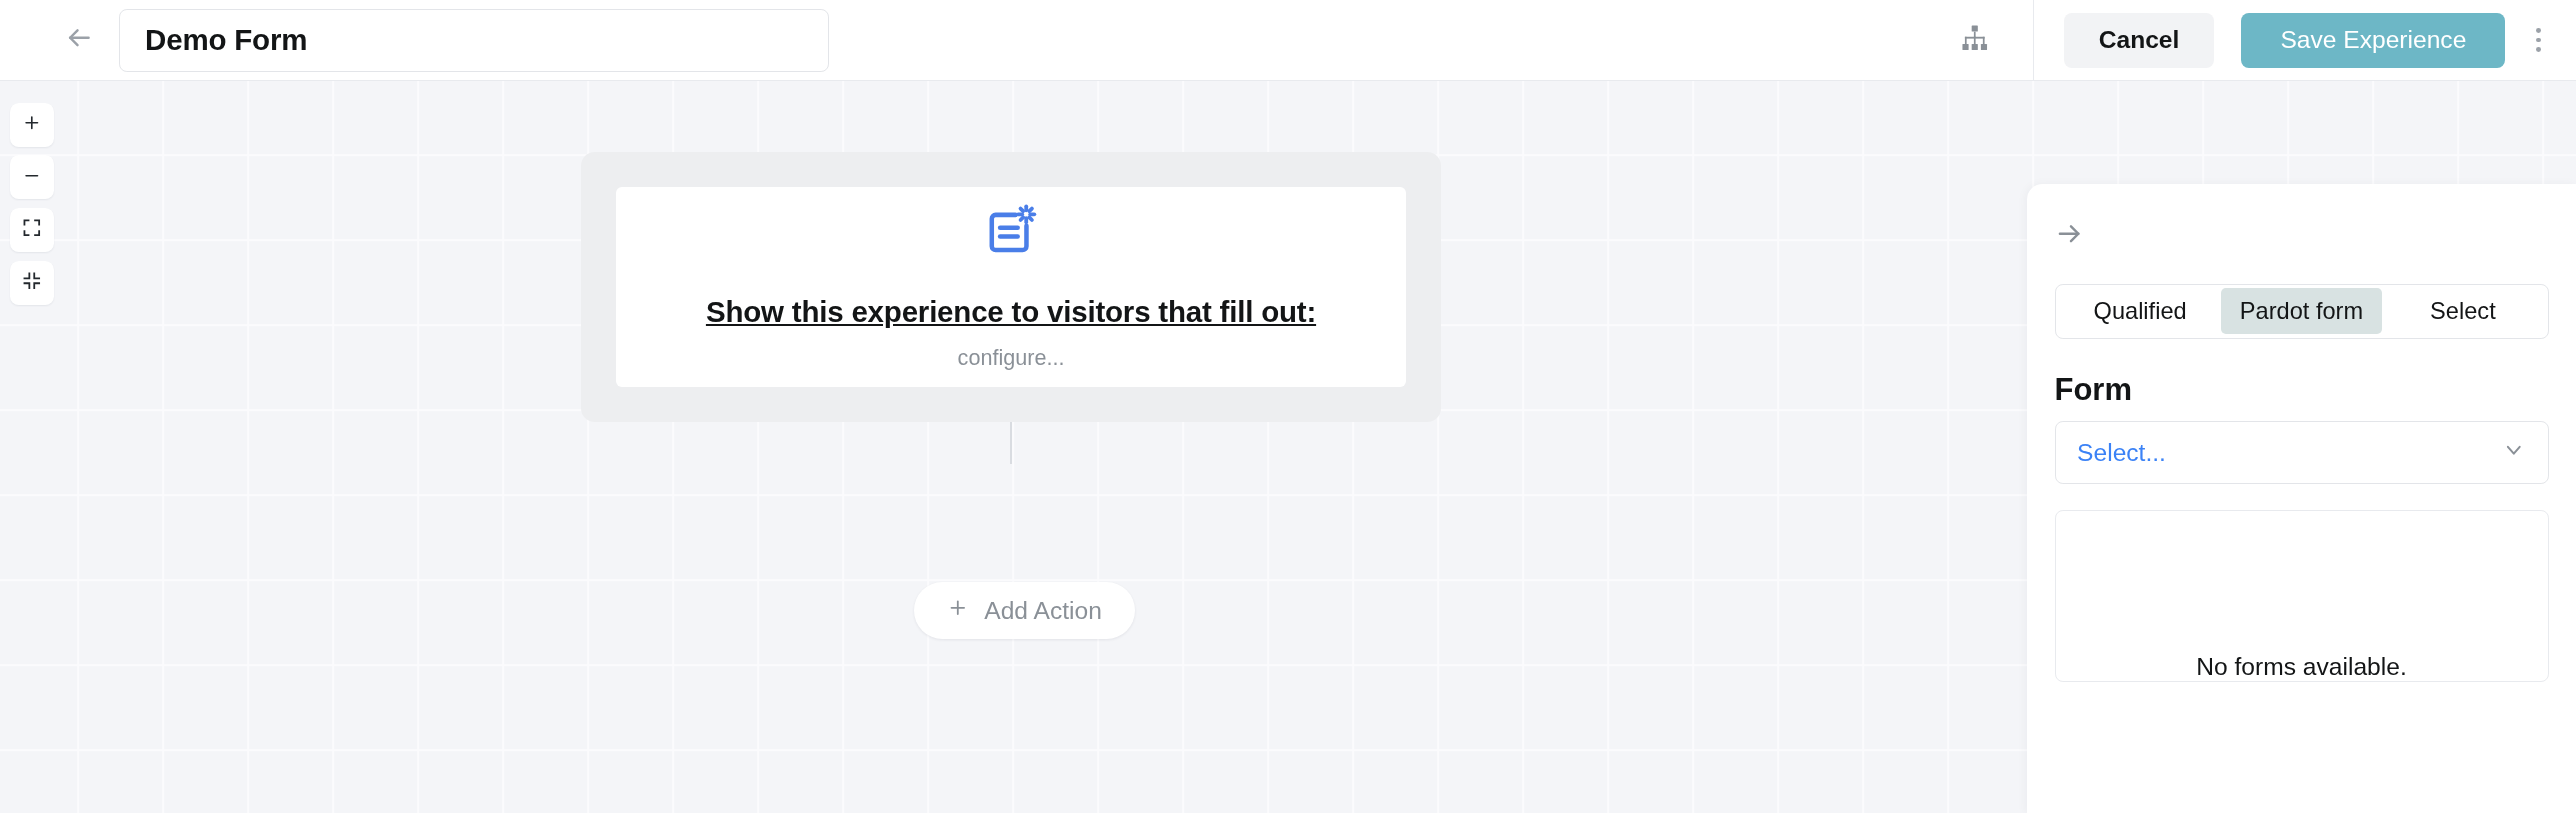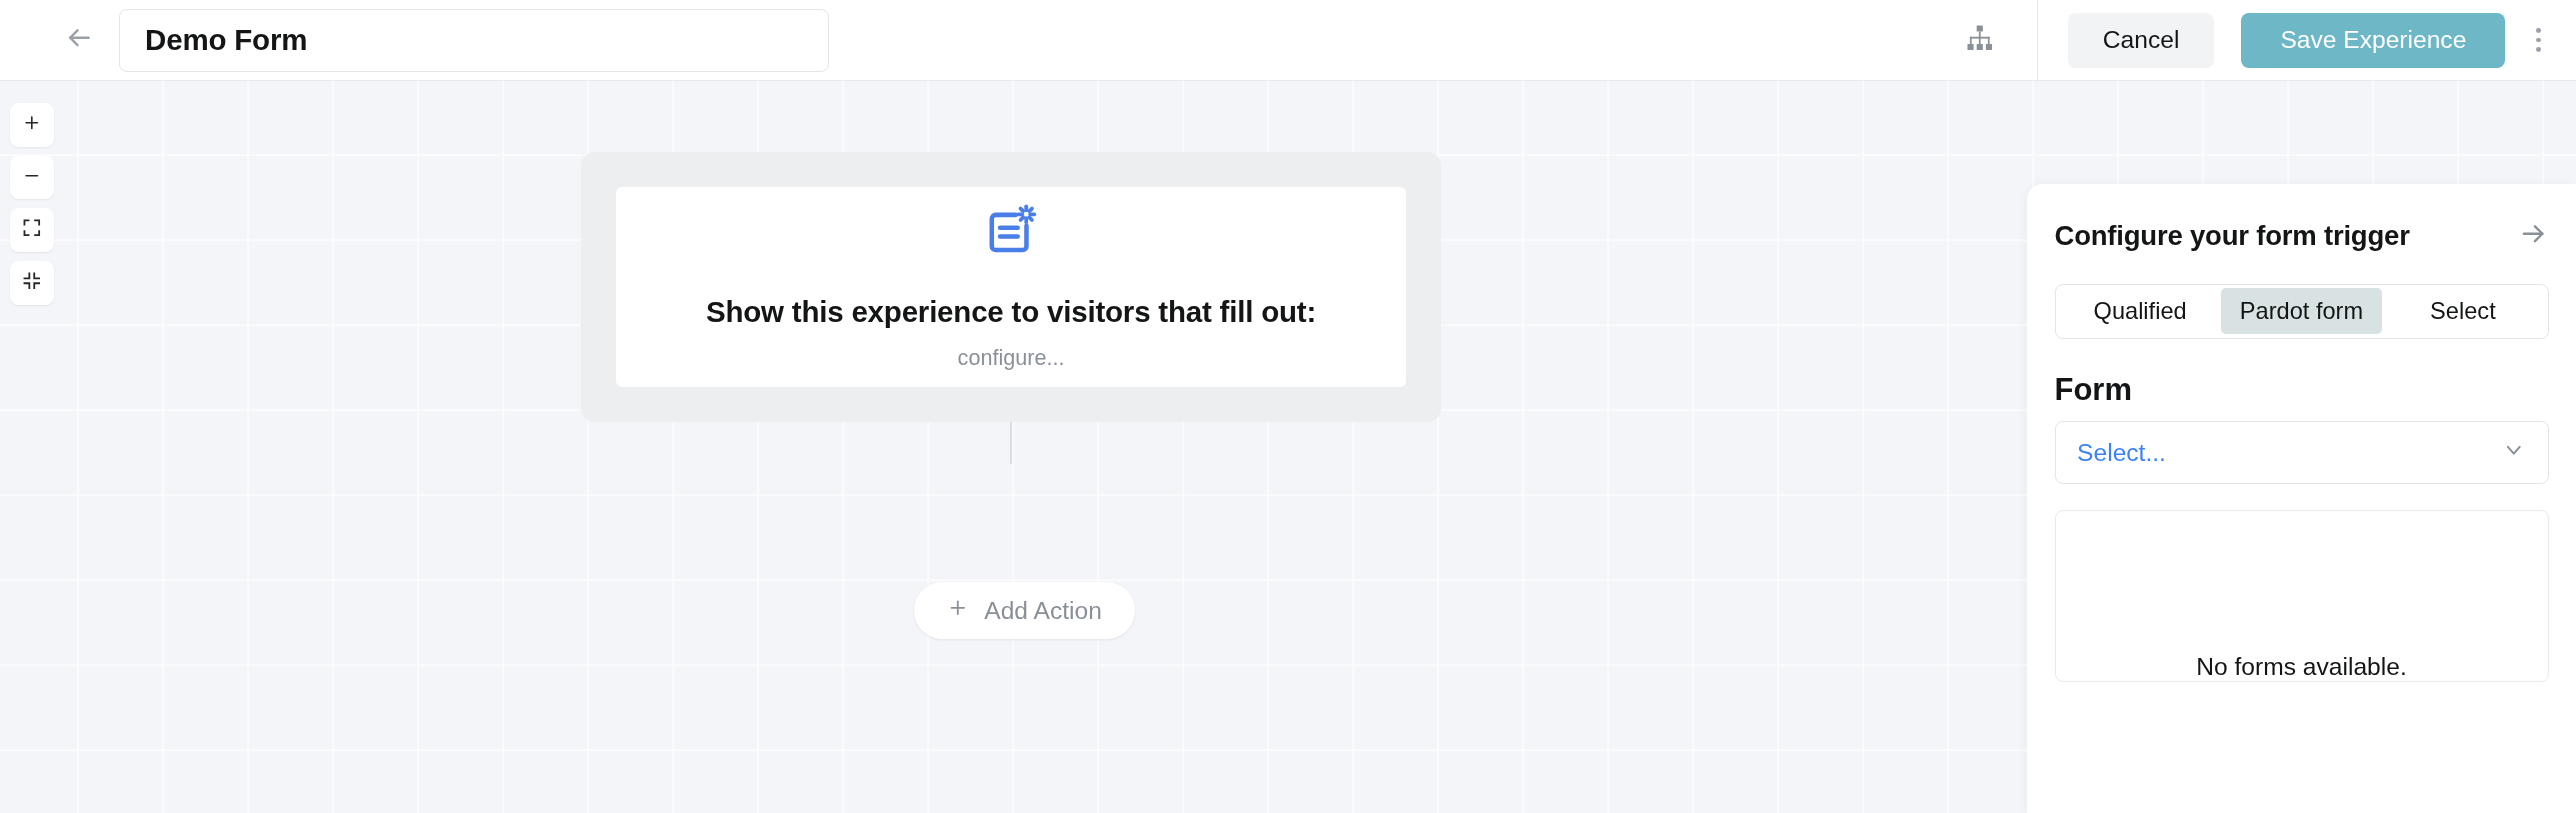--- a/index.html
+++ b/index.html
@@ -48,21 +48,21 @@
     margin-left: 29.5px; margin-right: 29.5px;
   }
   .btn {
     height: 55px; border-radius: 7.9px;
     display: flex; align-items: center; justify-content: center;
     font-size: 24.6px; cursor: pointer; white-space: nowrap;
     border: none;
   }
   .btn-cancel {
     background: #F2F3F5; color: #131516;
-    padding: 0 35px; font-weight: 400;
+    padding: 0 35px; font-weight: 700;
   }
   .btn-save {
     background: #6DB7C6; color: #ffffff;
     padding: 0 39px; margin-left: 27px; font-weight: 400;
   }
   .kebab-btn {
     width: 55px; height: 55px; margin-left: 5.9px; margin-right: 9.8px;
     display: flex; flex-direction: column; align-items: center; justify-content: center;
     gap: 4.9px; cursor: pointer; border-radius: 7.9px;
   }
@@ -106,21 +106,21 @@
   }
   .node-card {
     width: 100%; height: 100%;
     background: #ffffff; border-radius: 5.9px;
     display: flex; flex-direction: column;
     align-items: center; justify-content: center;
   }
   .node-icon { margin-bottom: 31px; }
   .node-title {
     font-size: 29.5px; font-weight: 700; color: #131516;
-    letter-spacing: -0.2px; margin-bottom: 15.7px;
+    letter-spacing: -0.2px; margin-bottom: 15.7px; text-decoration: underline;
   }
   .node-sub { font-size: 21.6px; color: #8A9097; }
 
   .connector {
     position: absolute;
     left: 1010px; top: 341px;
     width: 2px; height: 42px;
     background: #D9DCE1;
   }
   .add-action {
@@ -319,21 +319,20 @@
           <line x1="5" y1="12" x2="19" y2="12"></line>
         </svg>
       </span>
       <span>Add Action</span>
     </div>
   </div>
 
   <div class="panel">
 
     <div class="panel-head">
-      <div class="panel-title">Configure your form trigger</div>
       <div class="panel-collapse">
         <span>
           <svg width="29.5" height="29.5" viewBox="0 0 24 24" fill="none" stroke="#8A9097" stroke-width="2" stroke-linecap="round" stroke-linejoin="round">
             <line x1="4" y1="12" x2="19" y2="12"></line>
             <polyline points="13 6 19 12 13 18"></polyline>
           </svg>
         </span>
       </div>
     </div>
 

